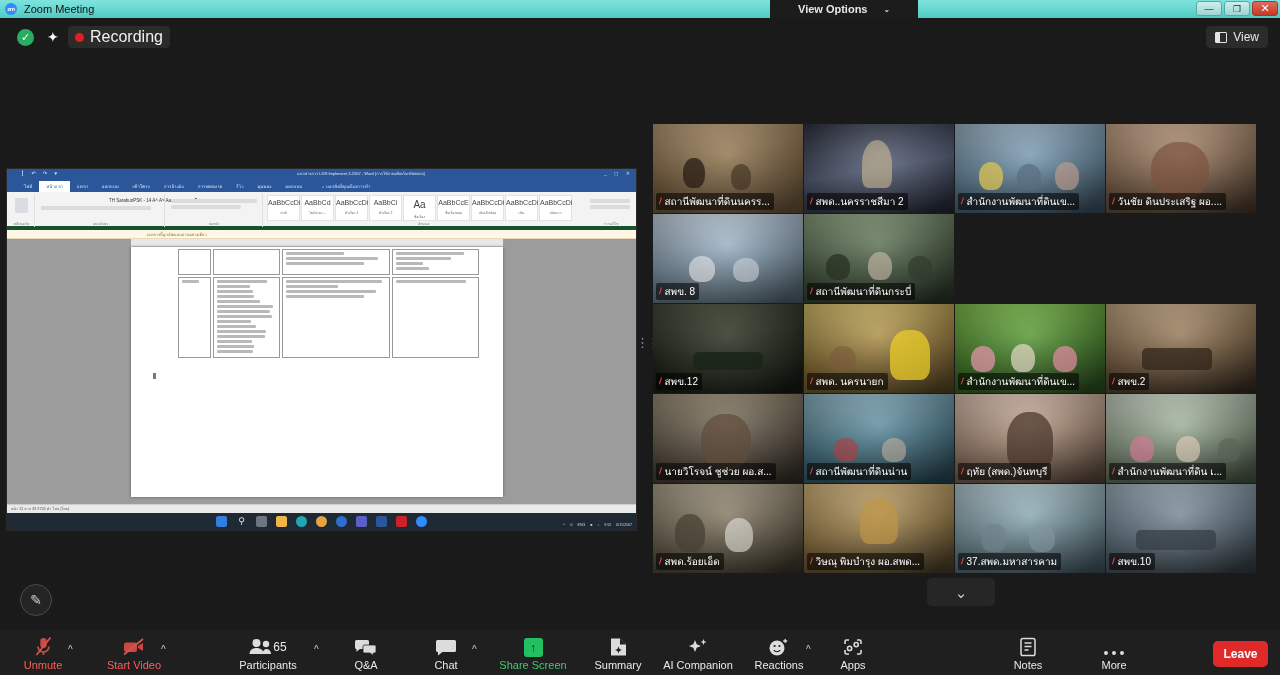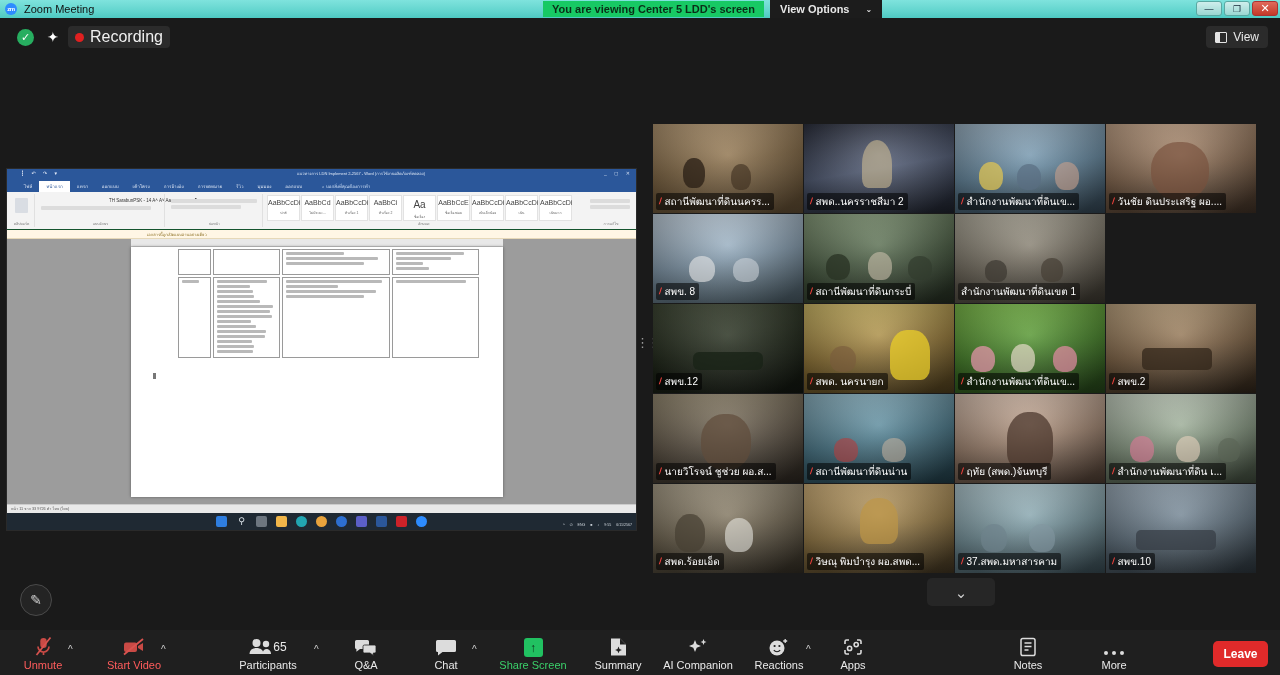--- a/index.html
+++ b/index.html
@@ -12,21 +12,21 @@
               display:flex; align-items:center; }
   #zoom-logo { width:12px; height:12px; border-radius:50%; background:#2d8cff;
                margin-left:5px; color:#fff; font-size:6px; line-height:12px;
                text-align:center; font-weight:bold; letter-spacing:-.5px; }
   #title-text { font-size:11px; color:#111; margin-left:7px; font-weight:400; }
   #share-banner { position:absolute; left:543px; top:1px; height:16px;
                   background:#17c964; color:#0a2e18; font-size:11px; font-weight:bold;
                   display:flex; align-items:center; padding:0 9px; }
   #view-options { position:absolute; left:770px; top:0px; height:18px;
                   background:#1c1c1c; color:#e8e8e8; font-size:11px; font-weight:bold;
-                  display:flex; align-items:center; padding:0 10px; gap:16px; }
+                  display:flex; align-items:center; padding:0 28px; gap:16px; }
   #vo-caret { font-size:8px; }
   #winbtns { position:absolute; right:2px; top:1px; display:flex; gap:2px; }
   .wb { width:26px; height:15px; border:1px solid #5aa8a2; border-radius:3px;
         background:linear-gradient(180deg,#cfeeec,#9ad7d2); color:#123;
         font-size:9px; display:flex; align-items:center; justify-content:center; }
   .wb.close { background:linear-gradient(180deg,#e06a5c,#c33a28); color:#fff;
               border-color:#a33; font-size:11px; font-weight:bold; }
 
   
   #topbar { position:absolute; left:0; top:18px; width:1280px; height:38px; background:#1a1a1a; }
@@ -53,21 +53,21 @@
             background:#ffffff; border:1px solid #2a2a2a; overflow:hidden; }
   #w-title { height:12px; background:#2b579a; position:relative; }
   #w-title .wt-text { position:absolute; left:290px; top:1px; font-size:4px; color:#dce6f5;
             white-space:nowrap; }
   #w-title .wt-right { position:absolute; right:3px; top:1px; font-size:5px; color:#cfdcf0; letter-spacing:3px;}
   #w-qat { position:absolute; left:14px; top:1px; font-size:5px; color:#e8eefb; letter-spacing:3px; }
   #w-tabs { height:11px; background:#2b579a; display:flex; align-items:center;
             padding-left:10px; gap:0px; position:relative; }
   .w-tab { font-size:4.5px; color:#e3ebf8; padding:0 7px; line-height:11px; }
   .w-tab.active { background:#fff; color:#2b579a; }
-  #w-ribbon { height:38px; background:#f3f3f3; border-bottom:1px solid #14532d;
+  #w-ribbon { height:38px; background:#f3f3f3; border-bottom:4px solid #14532d;
               position:relative;padding-left:16px; }
   .rib-grp { position:absolute; top:2px; border-right:1px solid #e0e0e0; height:33px; }
   .rib-lbl { position:absolute; bottom:0px; width:100%; text-align:center;
              font-size:3.6px; color:#777; }
   .rib-line { height:4px; background:#dcdcdc; border-radius:1px; margin:2px 0; }
   #w-font { position:absolute; left:72px; top:4px; font-size:4.5px; color:#333;
             white-space:nowrap; }
   .styles-box { position:absolute; top:3px; width:33px; height:26px; border:1px solid #e2e2e2;
                 background:#fff; text-align:center; }
   .styles-box .sb-big { font-size:7px; color:#444; margin-top:3px; }
@@ -163,21 +163,20 @@
   .share-sq { width:19px; height:19px; background:#21c161; border-radius:3px;
               display:flex; align-items:center; justify-content:center;
               color:#0d2d18; font-size:12px; font-weight:bold; }
 </style>
 </head>
 <body>
 
 <div id="titlebar">
   <div id="zoom-logo">zm</div>
   <div id="title-text">Zoom Meeting</div>
-  <div id="share-banner">You are viewing Center 5 LDD's screen</div>
   <div id="view-options">
     <span>View Options</span>
     <span id="vo-caret">⌄</span>
   </div>
   <div id="winbtns">
     <div class="wb">—</div>
     <div class="wb">❐</div>
     <div class="wb close">✕</div>
   </div>
 </div>
@@ -423,28 +422,20 @@
     <div class="tile bg7">
         <div class="vig"></div>
       <div class="fig" style="left:22px;top:40px;width:24px;height:26px;background:rgba(40,50,35,.75)"></div>
       <div class="fig" style="left:64px;top:38px;width:24px;height:28px;background:rgba(200,190,170,.6)"></div>
       <div class="fig" style="left:104px;top:42px;width:24px;height:24px;background:rgba(50,60,45,.7)"></div>
       <div class="nameplate">
         <span class="muteico">/</span>
         <span class="pname">สถานีพัฒนาที่ดินกระบี่</span>
       </div>
     </div>
-    <div class="tile bg8">
-        <div class="vig"></div>
-      <div class="fig" style="left:30px;top:46px;width:22px;height:22px;background:rgba(60,55,48,.7)"></div>
-      <div class="fig" style="left:86px;top:44px;width:22px;height:24px;background:rgba(70,62,52,.7)"></div>
-      <div class="nameplate plain">
-        <span class="pname">สำนักงานพัฒนาที่ดินเขต 1</span>
-      </div>
-    </div>
   </div>
 
   <div class="grow">
     <div class="tile bg9">
         <div class="vig"></div>
       <div class="fig" style="left:40px;top:48px;width:70px;height:18px;background:rgba(25,35,22,.8);border-radius:6px"></div>
       <div class="nameplate">
         <span class="muteico">/</span>
         <span class="pname">สพข.12</span>
       </div>

